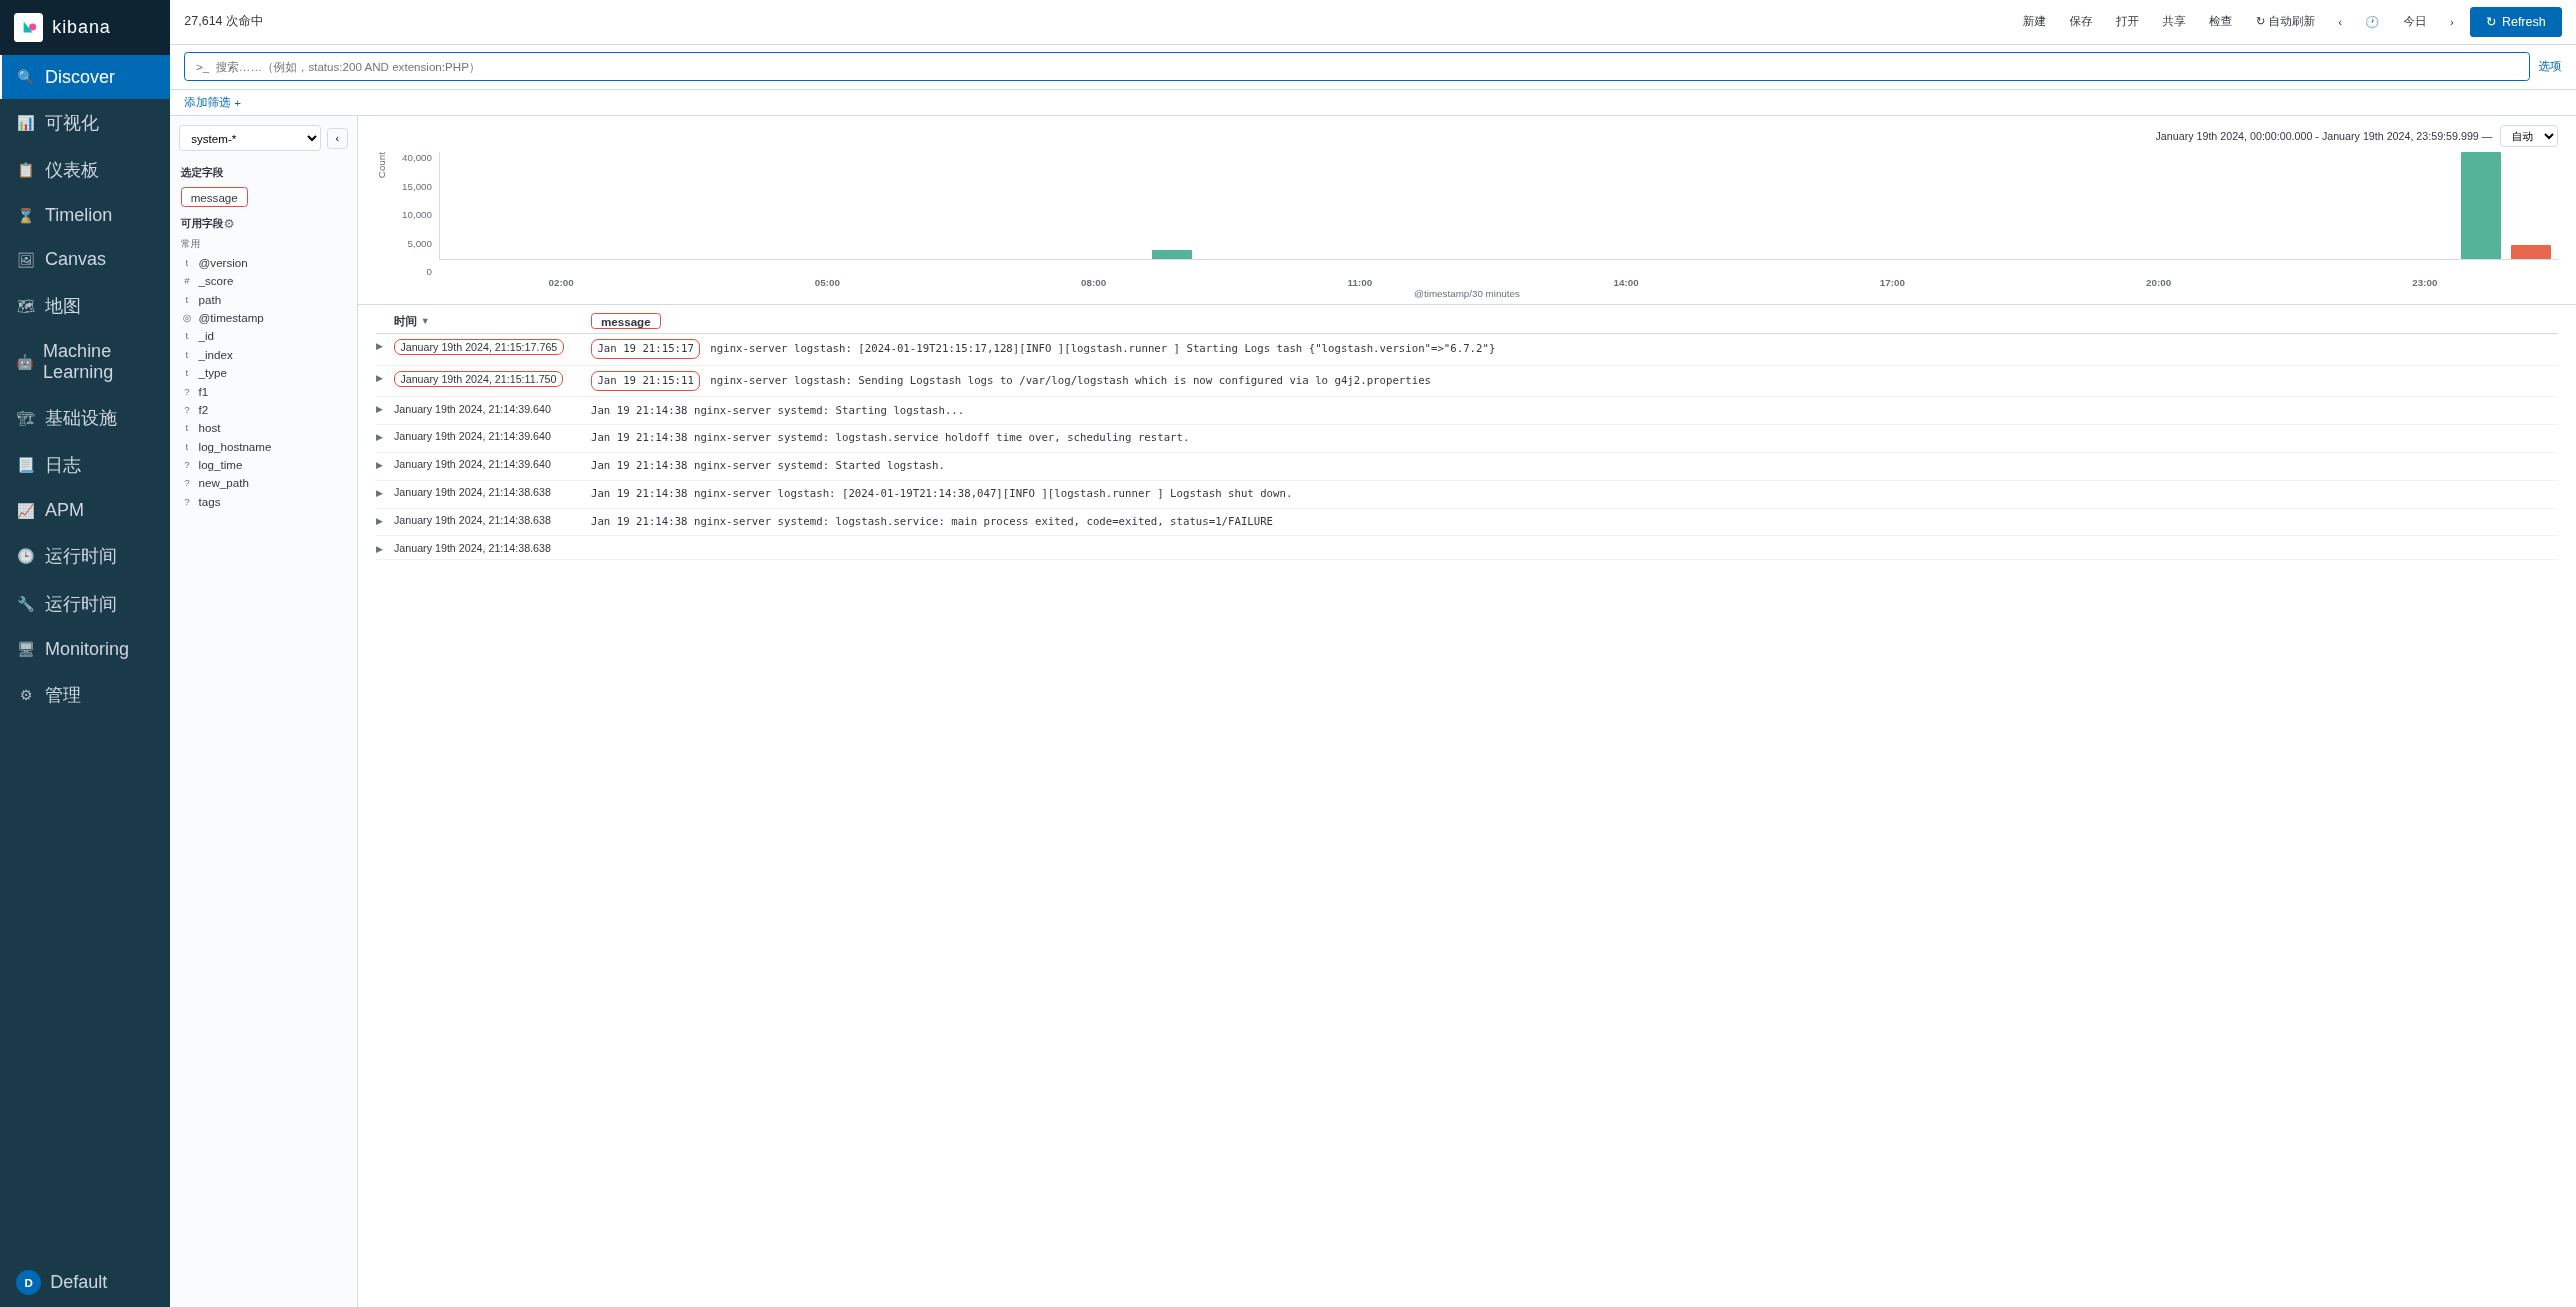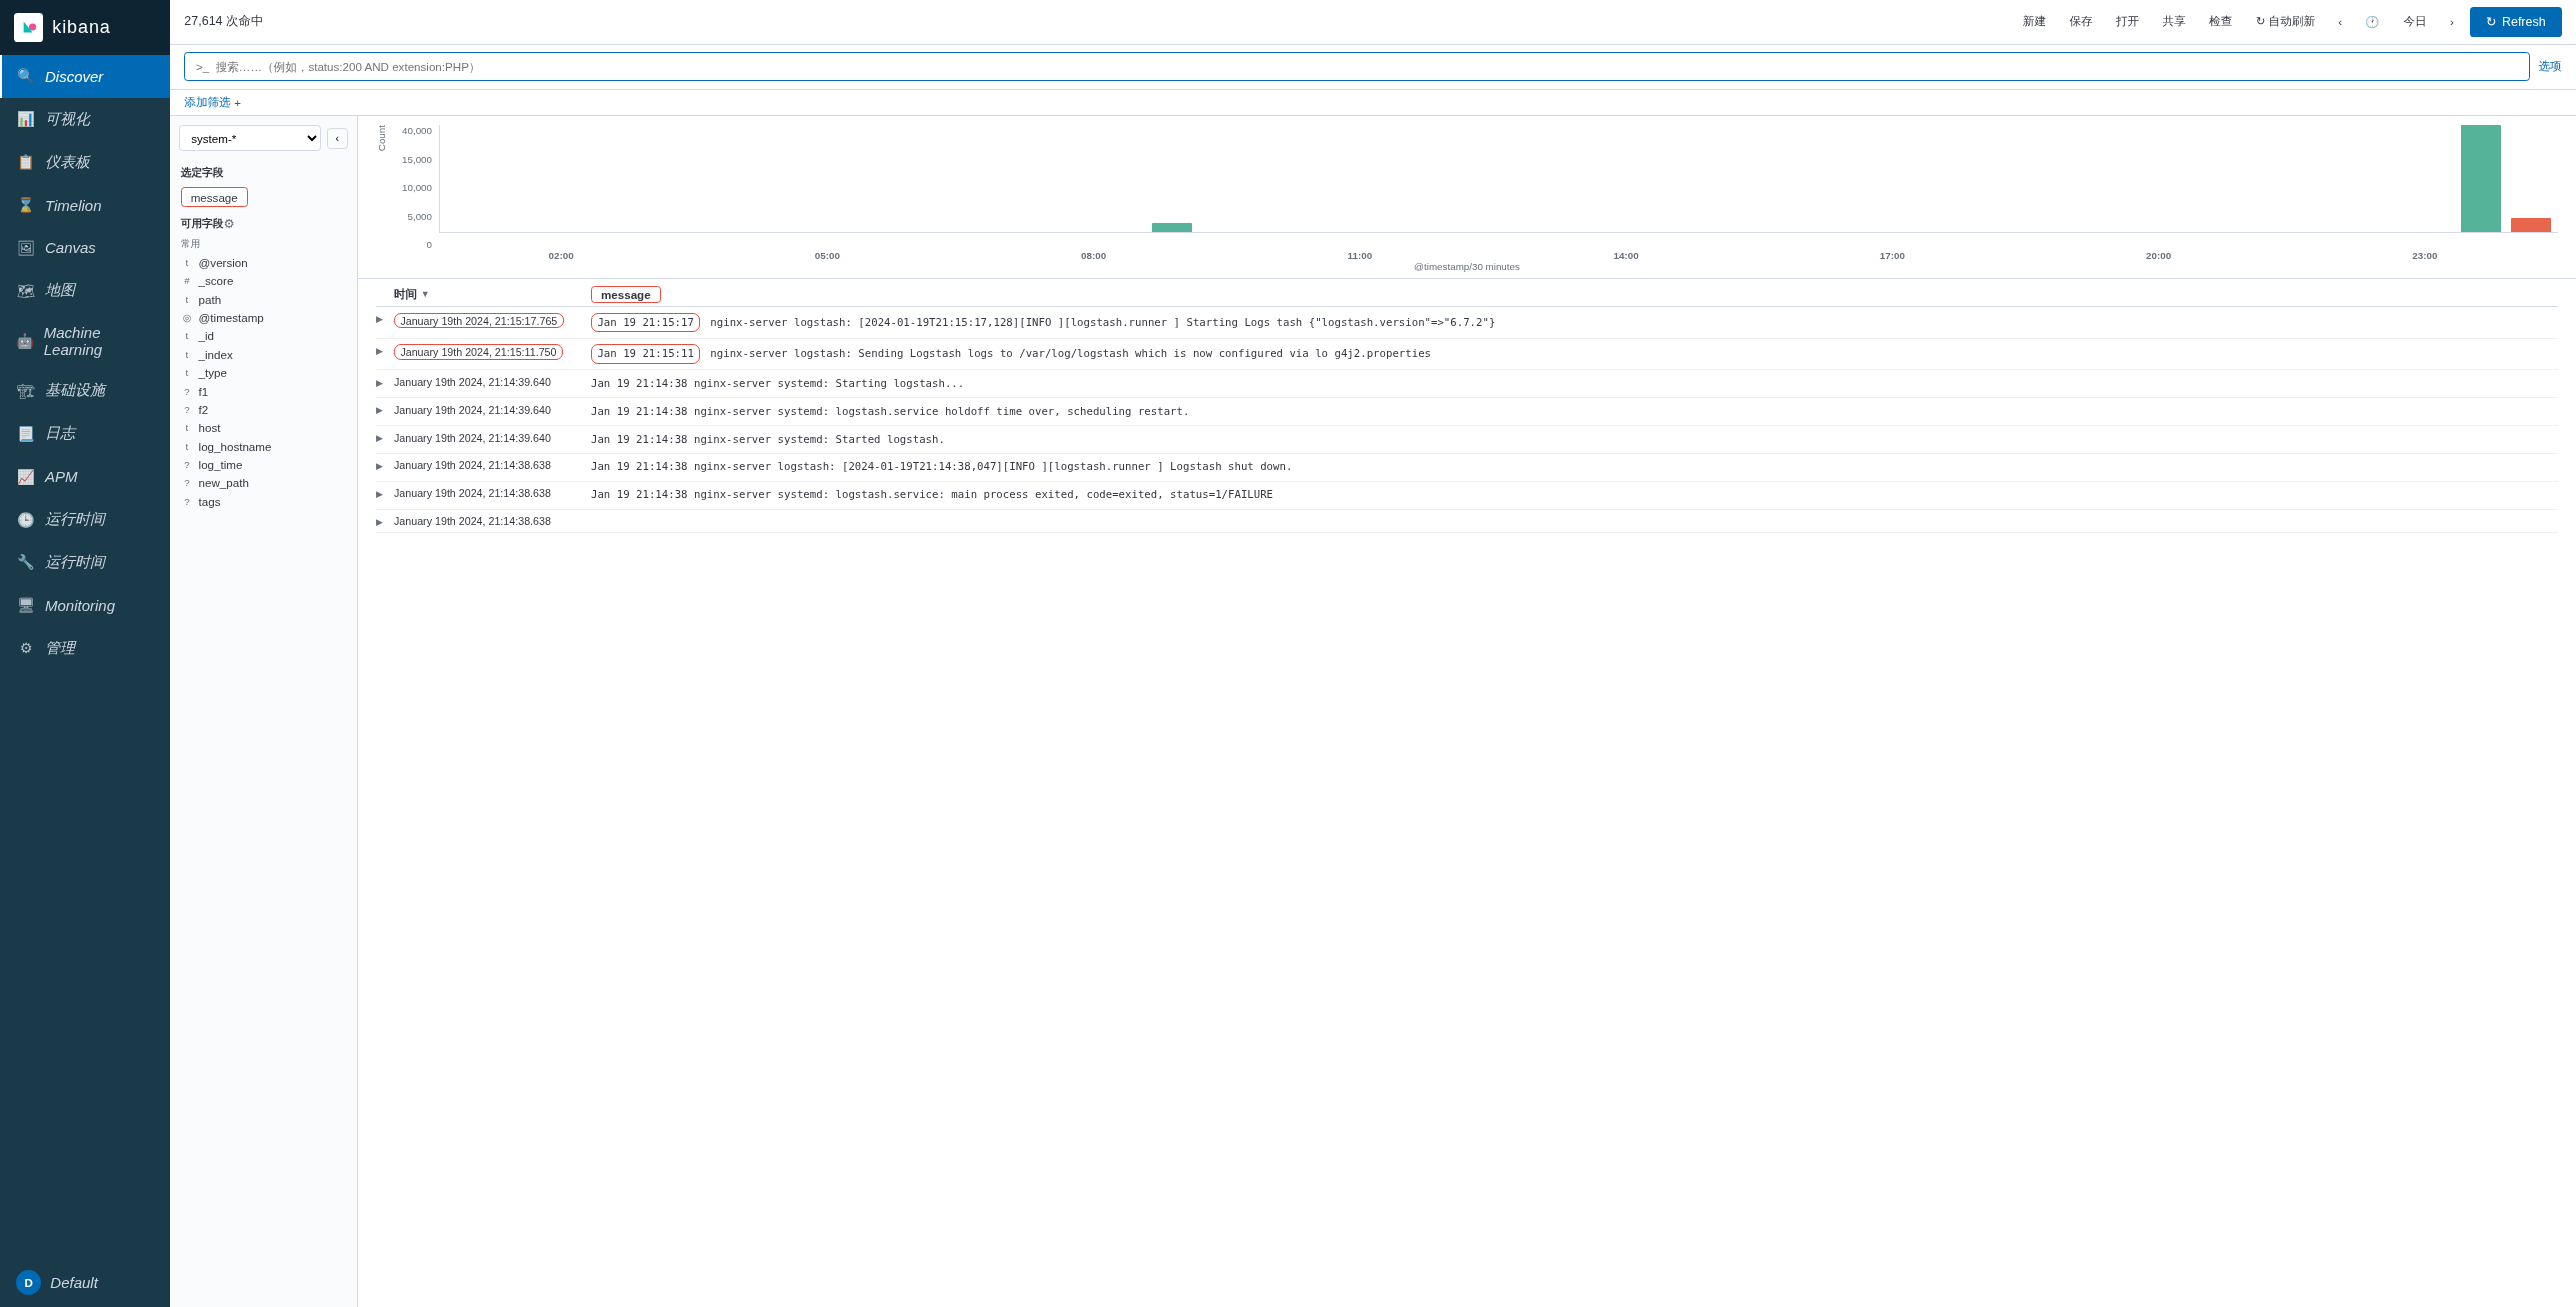--- a/index.html
+++ b/index.html
@@ -59,23 +59,22 @@
       width: 19.7px;
       height: 19.7px;
       margin-right: 9px;
       display: flex;
       align-items: center;
       justify-content: center;
       font-size: 14.3px;
       opacity: 0.85;
     }
     .sidebar-item-label {
-      font-size: 15px;
+      font-size: 18px;
       font-weight: 400;
-      font-style: italic;
     }
     .sidebar-bottom {
       margin-top: auto;
     }
     .sidebar-avatar {
       width: 25px;
       height: 25px;
       background: #006bb4;
       border-radius: 50%;
       display: flex;
@@ -621,20 +620,26 @@
       </div>
       <div class="field-item">
         <span class="field-type">?</span>
         <span class="field-name">tags</span>
       </div>
     </div>
 
     <div class="right-panel">
 
       <div class="chart-area">
+        <div class="chart-time-row">
+          <span>January 19th 2024, 00:00:00.000 - January 19th 2024, 23:59:59.999 —</span>
+          <select class="auto-select">
+            <option>自动</option>
+          </select>
+        </div>
         <div style="display:flex; align-items:flex-start;">
           <div style="display:flex; flex-direction:column; align-items:center; margin-right:3.6px;">
             <span class="y-axis-label">Count</span>
           </div>
           <div class="y-axis">
             <span>40,000</span>
             <span>15,000</span>
             <span>10,000</span>
             <span>5,000</span>
             <span>0</span>

